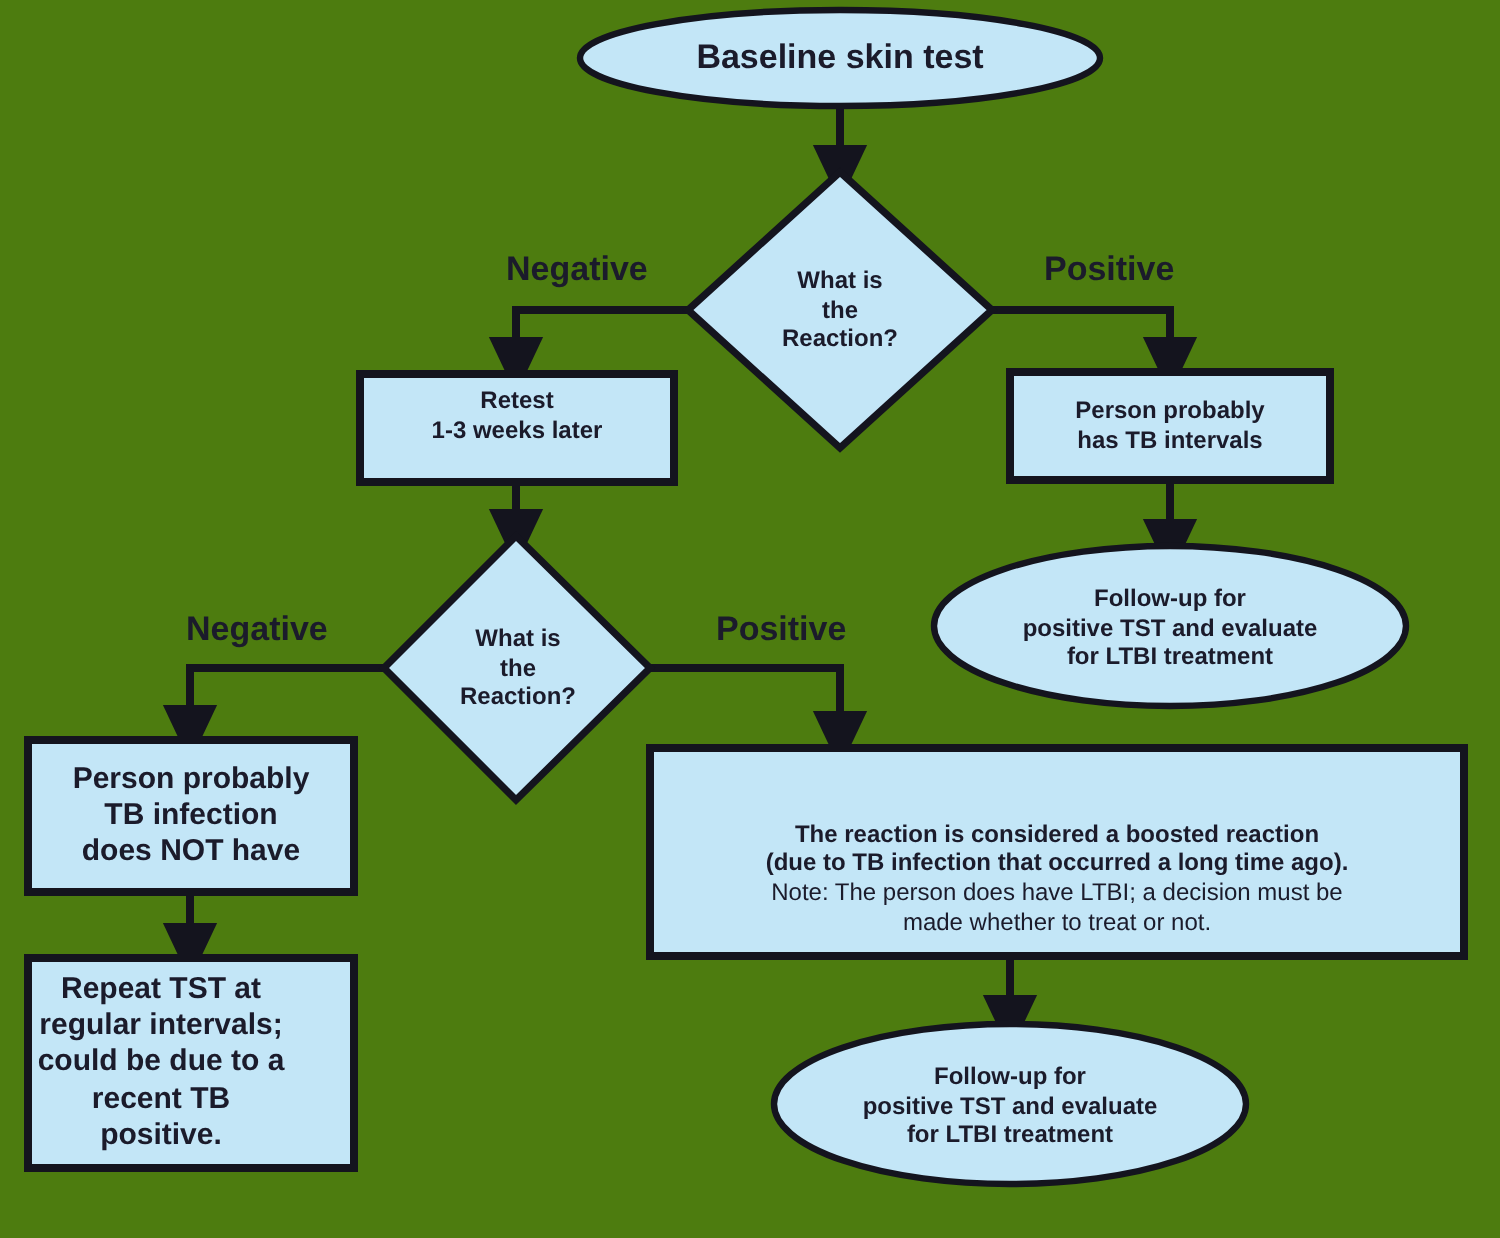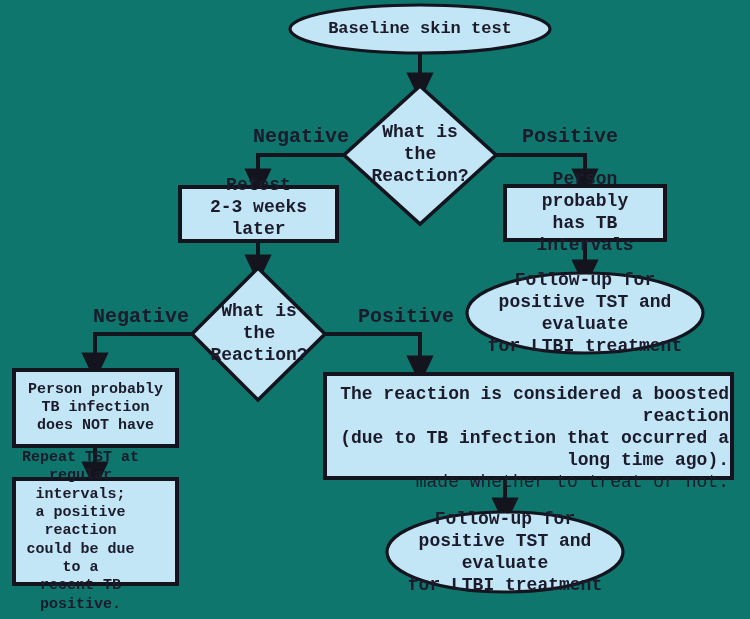--- a/index.html
+++ b/index.html
@@ -4,22 +4,22 @@
 <style>
   html, body {
     margin: 0;
     padding: 0;
     background: #ffffff;
   }
   #canvas {
     position: relative;
     width: 750px;
     height: 619px;
-    background: #0f766e;
-    font-family: Liberation Mono, monospace;
+    background: #4d7c0f;
+    font-family: Liberation Sans, sans-serif;
     overflow: hidden;
   }
   svg.layer {
     position: absolute;
     left: 0;
     top: 0;
     width: 750px;
     height: 619px;
   }
   .node-text {
@@ -31,26 +31,26 @@
     color: #1b1b2b;
     font-weight: bold;
     pointer-events: none;
     line-height: 1.22;
   }
   .node-text span { display: block; width: 100%; }
   .edge-label {
     position: absolute;
     color: #1b1b2b;
     font-weight: bold;
-    font-size: 20px;
+    font-size: 17px;
     white-space: nowrap;
   }
   .note-line { font-weight: normal; }
   .t15 { font-size: 15px; }
-  .t16 { font-size: 18px; }
+  .t16 { font-size: 12px; }
   .t17 { font-size: 17px; }
 </style>
 </head>
 <body>
 
 <div id="canvas">
 
   <svg class="layer" viewBox="0 0 750 619">
     <defs>
       <marker id="arrowhead" markerWidth="8" markerHeight="8" refX="3.4" refY="4" orient="auto" markerUnits="strokeWidth">
@@ -105,21 +105,21 @@
   </div>
 
   <div class="node-text t16" style="left:350px; top:112px; width:140px; height:86px; flex-direction:column; justify-content:center;">
     <span>What is</span>
     <span>the</span>
     <span>Reaction?</span>
   </div>
 
   <div class="node-text t16" style="left:182px; top:189px; width:153px; height:38px; flex-direction:column; justify-content:center;">
     <span>Retest</span>
-    <span>2-3 weeks later</span>
+    <span>1-3 weeks later</span>
   </div>
 
   <div class="node-text t16" style="left:507px; top:188px; width:156px; height:50px; flex-direction:column; justify-content:center;">
     <span>Person probably</span>
     <span>has TB intervals</span>
   </div>
 
   <div class="node-text t16" style="left:470px; top:285px; width:230px; height:58px; flex-direction:column; justify-content:center;">
     <span>Follow-up for</span>
     <span>positive TST and evaluate</span>
@@ -134,28 +134,28 @@
 
   <div class="node-text t15" style="left:16px; top:372px; width:159px; height:72px; flex-direction:column; justify-content:center;">
     <span>Person probably</span>
     <span>TB infection</span>
     <span>does NOT have</span>
   </div>
 
   <div class="node-text t15" style="left:16px; top:481px; width:129px; height:101px; flex-direction:column; justify-content:center;">
     <span>Repeat TST at</span>
     <span>regular intervals;</span>
-    <span>a positive reaction</span>
     <span>could be due to a</span>
     <span>recent TB positive.</span>
   </div>
 
-  <div class="node-text t16" style="left:328px; top:377px; width:401px; height:124px; flex-direction:column; justify-content:center;text-align:right;">
+  <div class="node-text t16" style="left:328px; top:377px; width:401px; height:124px; flex-direction:column; justify-content:center;">
     <span>The reaction is considered a boosted reaction</span>
     <span>(due to TB infection that occurred a long time ago).</span>
+    <span class="note-line">Note: The person does have LTBI; a decision must be</span>
     <span class="note-line">made whether to treat or not.</span>
   </div>
 
   <div class="node-text t16" style="left:390px; top:524px; width:230px; height:58px; flex-direction:column; justify-content:center;">
     <span>Follow-up for</span>
     <span>positive TST and evaluate</span>
     <span>for LTBI treatment</span>
   </div>
 
   <div class="edge-label" style="left:253px; top:125px;">Negative</div>

